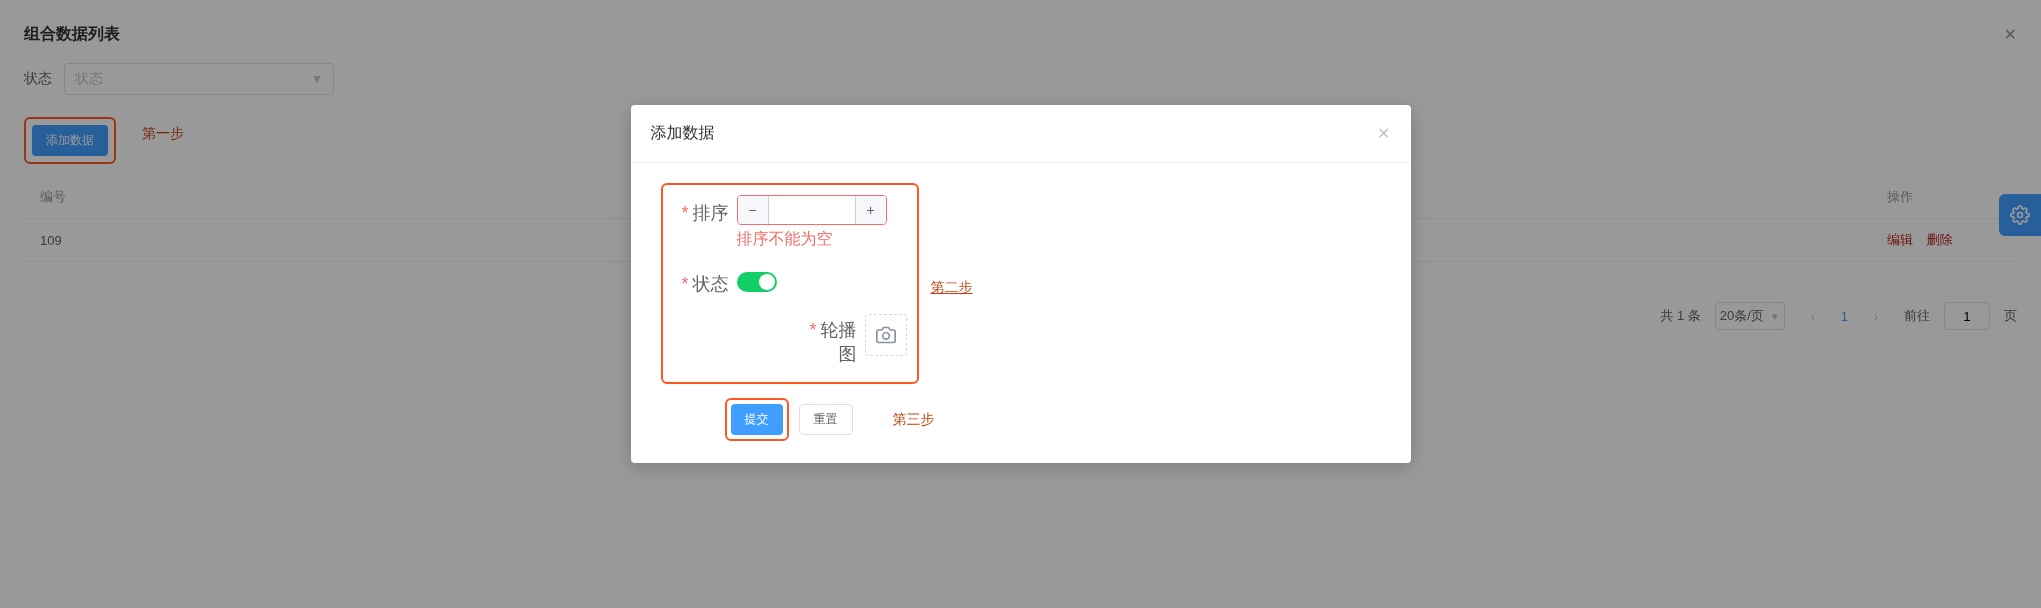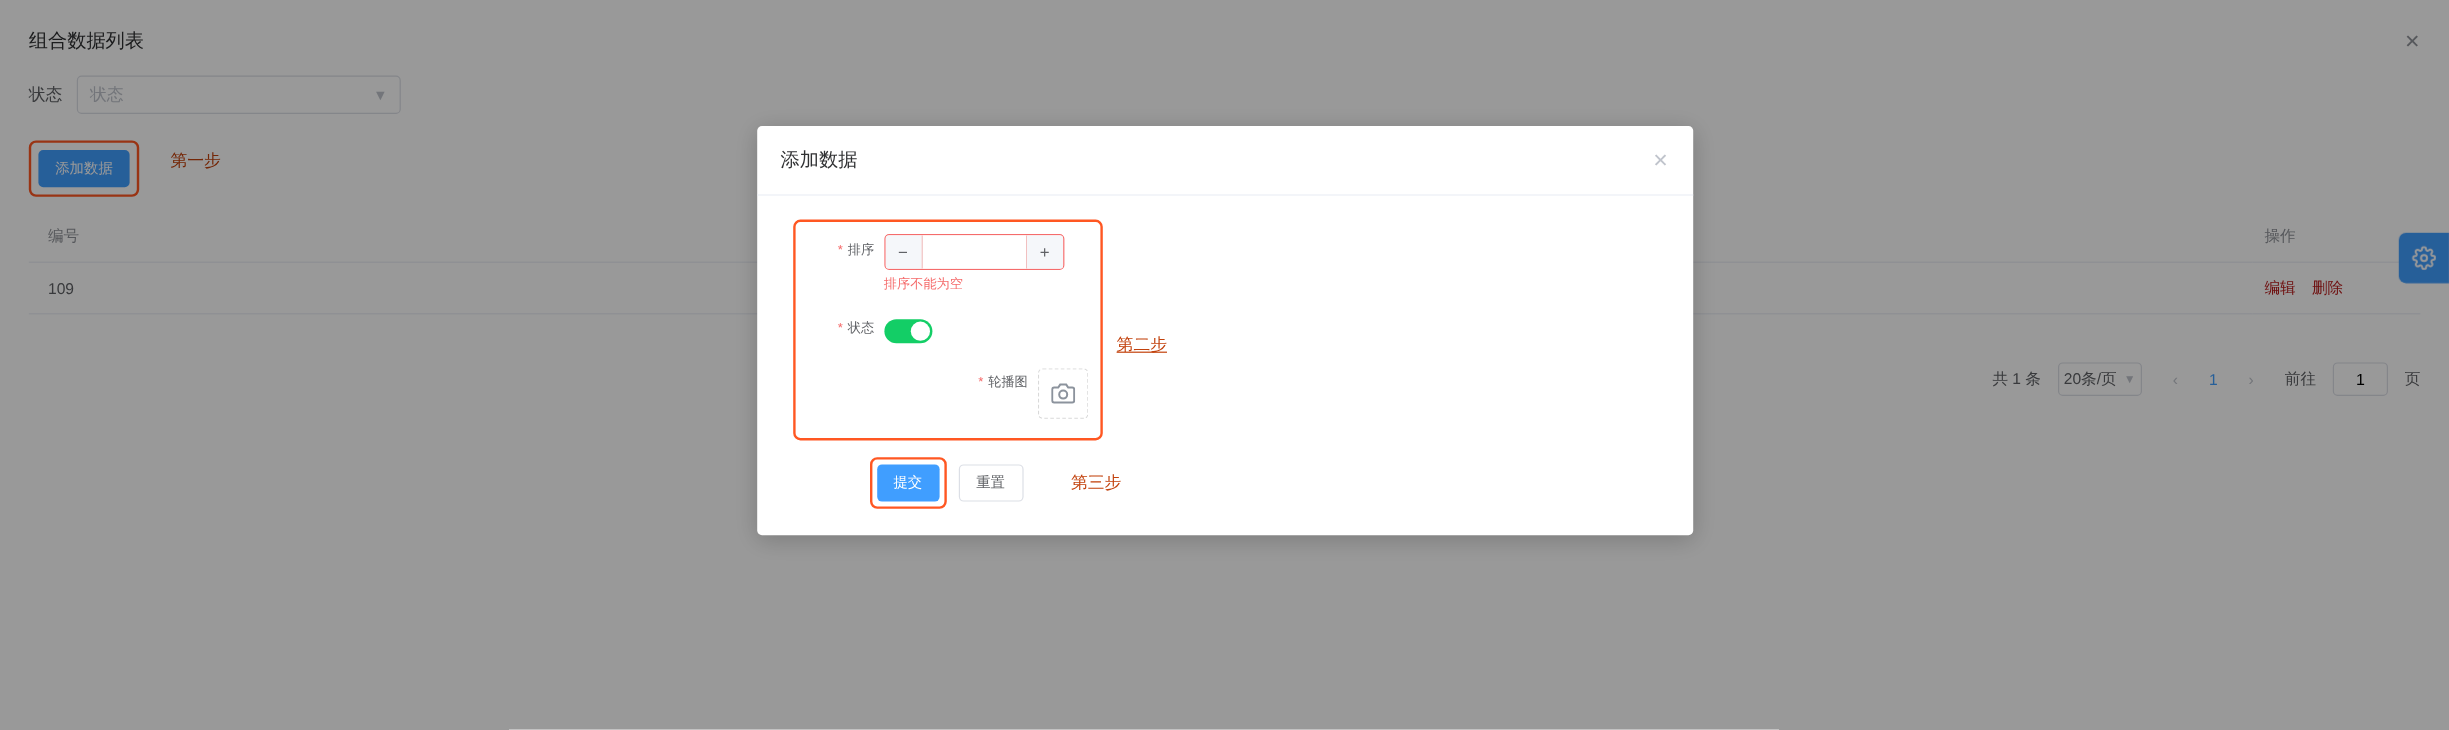--- a/index.html
+++ b/index.html
@@ -1,21 +1,21 @@
 <!DOCTYPE html>
 <html><head>
 <meta charset="utf-8">
 <style>
   * { box-sizing: border-box; margin: 0; padding: 0; }
   body { font-family: -apple-system, BlinkMacSystemFont, "Segoe UI", "PingFang SC", "Microsoft YaHei", sans-serif; font-size: 14px; color: #606266; background: #fff; width: 2041px; height: 608px; position: relative; overflow: hidden; }
 
   
   .page { padding: 20px 24px; }
   .page-header { display: flex; align-items: center; justify-content: space-between; padding: 4px 0 18px 0; }
-  .page-title { font-size: 16px; color: #303133; font-weight: 400; }
+  .page-title { font-size: 16px; color: #303133; font-weight: 700; }
   .page-close { font-size: 16px; color: #909399; cursor: pointer; }
 
   .filter-row { display: flex; align-items: center; gap: 12px; margin-bottom: 22px; }
   .filter-label { color: #606266; }
   .select { width: 270px; height: 32px; border: 1px solid #dcdfe6; border-radius: 4px; background: #fff; display: flex; align-items: center; justify-content: space-between; padding: 0 10px; color: #c0c4cc; }
   .select .arrow { color: #c0c4cc; font-size: 12px; }
 
   .add-row { margin-bottom: 12px; position: relative; }
   .add-box { display: inline-block; border: 2px solid #ff5722; border-radius: 6px; padding: 6px; position: relative; }
   .btn-primary { background: #409eff; color: #fff; border: none; border-radius: 4px; padding: 7px 14px; font-size: 12px; cursor: pointer; }
@@ -37,28 +37,28 @@
   .overlay { position: absolute; inset: 0; background: rgba(0,0,0,0.4); display: flex; align-items: flex-start; justify-content: center; }
   .dialog { background: #fff; border-radius: 4px; width: 780px; margin-top: 105px; box-shadow: 0 4px 20px rgba(0,0,0,0.2); position: relative; }
   .dlg-header { padding: 18px 20px; border-bottom: 1px solid #ebeef5; display: flex; justify-content: space-between; align-items: center; }
   .dlg-title { font-size: 16px; color: #303133; }
   .dlg-close { color: #c0c4cc; font-size: 16px; cursor: pointer; }
   .dlg-body { padding: 20px 30px 22px 30px; position: relative; }
 
   .form-box { border: 2px solid #ff5722; border-radius: 6px; padding: 10px 10px 16px 10px; width: 258px; position: relative; }
   .form-item { display: flex; align-items: flex-start; margin-bottom: 16px; }
   .form-item:last-child { margin-bottom: 0; justify-content: flex-end; }
-  .fi-label { width: 56px; text-align: right; color: #606266; padding-top: 6px; font-size: 11px; }
+  .fi-label { width: 56px; text-align: right; color: #606266; padding-top: 6px; font-size: 18px; }
   .req { color: #f56c6c; margin-right: 4px; }
   .fi-ctrl { margin-left: 8px; }
 
   .stepper { display: flex; border: 1px solid #f56c6c; border-radius: 4px; height: 30px; overflow: hidden; }
   .stepper button { width: 30px; border: none; background: #f5f7fa; color: #606266; cursor: pointer; font-size: 14px; }
   .stepper input { width: 88px; border: none; border-left: 1px solid #f1c0c0; border-right: 1px solid #f1c0c0; text-align: center; outline: none; }
-  .err { color: #f56c6c; font-size: 11px; margin-top: 4px; }
+  .err { color: #f56c6c; font-size: 16px; margin-top: 4px; }
 
   .switch { width: 40px; height: 20px; border-radius: 10px; background: #13ce66; position: relative; display: inline-block; margin-top: 6px; cursor: pointer; }
   .switch::after { content: ""; width: 16px; height: 16px; border-radius: 50%; background: #fff; position: absolute; top: 2px; right: 2px; }
 
   .upload { width: 42px; height: 42px; border: 1px dashed #d9d9d9; border-radius: 4px; display: flex; align-items: center; justify-content: center; color: #c0c4cc; cursor: pointer; margin-top: 2px; }
 
   .submit-row { display: flex; align-items: center; gap: 10px; margin-top: 14px; margin-left: 64px; position: relative; }
   .submit-box { border: 2px solid #ff5722; border-radius: 6px; padding: 4px; display: inline-block; }
   .btn-default { background: #fff; border: 1px solid #dcdfe6; color: #606266; border-radius: 4px; padding: 6px 14px; font-size: 12px; cursor: pointer; }
 

